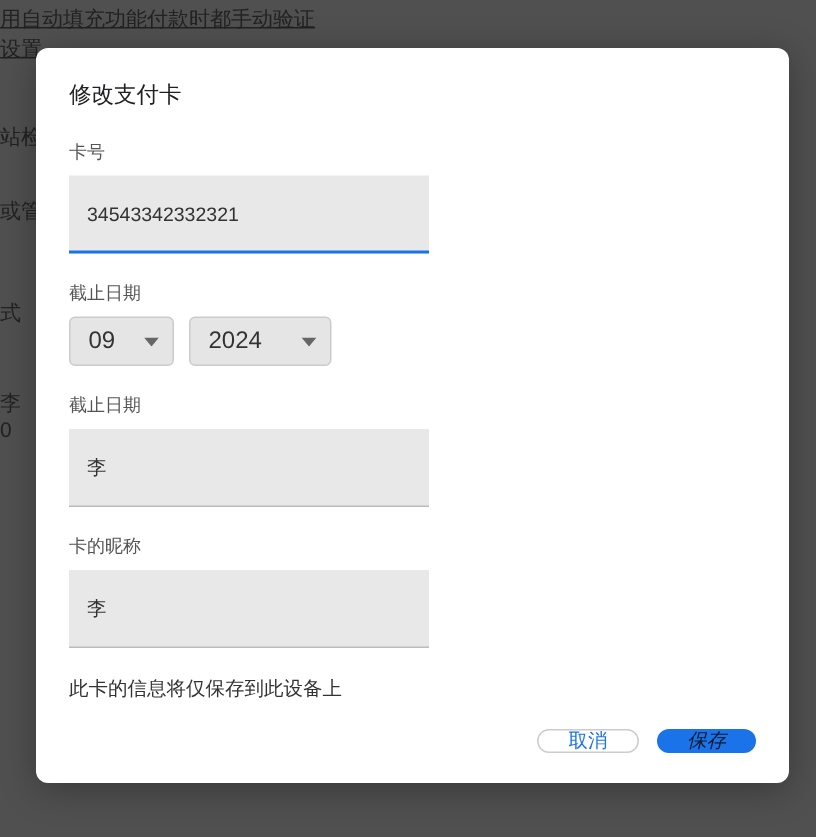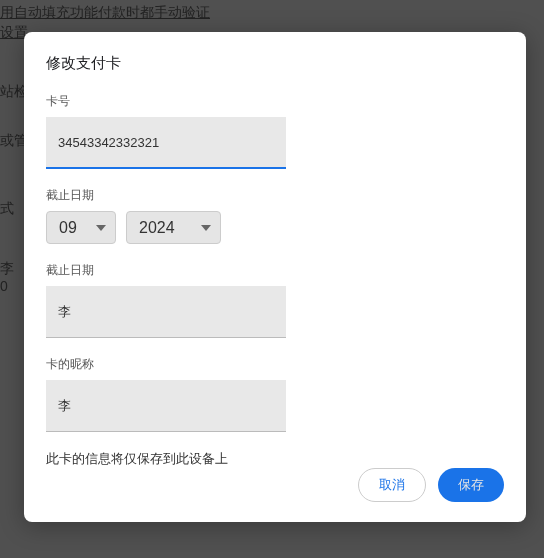--- a/index.html
+++ b/index.html
@@ -122,38 +122,39 @@
       margin-top: 16px;
     }
     .modal-actions {
       position: absolute;
       bottom: 20px;
       right: 22px;
       display: flex;
       gap: 12px;
     }
     .btn {
-      height: 34px;
+      height: 16px;
       padding: 0 20px;
       border-radius: 17px;
       font-size: 13px;
       cursor: pointer;
       display: inline-flex;
       align-items: center;
       justify-content: center;
       border: none;
     }
     .btn-cancel {
       background: #fff;
       color: #1a73e8;
       border: 1px solid #ccc;
     }
     .btn-save {
       background: #1a73e8;
-      color: #e5e5e5;
+      color: #0f172a;
+      font-style: italic;
     }
   </style>
 </head>
 <body>
 
 <div class="backdrop">
   <div class="backdrop-text bg-line1">用自动填充功能付款时都手动验证</div>
   <div class="backdrop-text bg-line2">设置</div>
   <div class="backdrop-text bg-line3">站检</div>
   <div class="backdrop-text bg-line4">或管</div>

